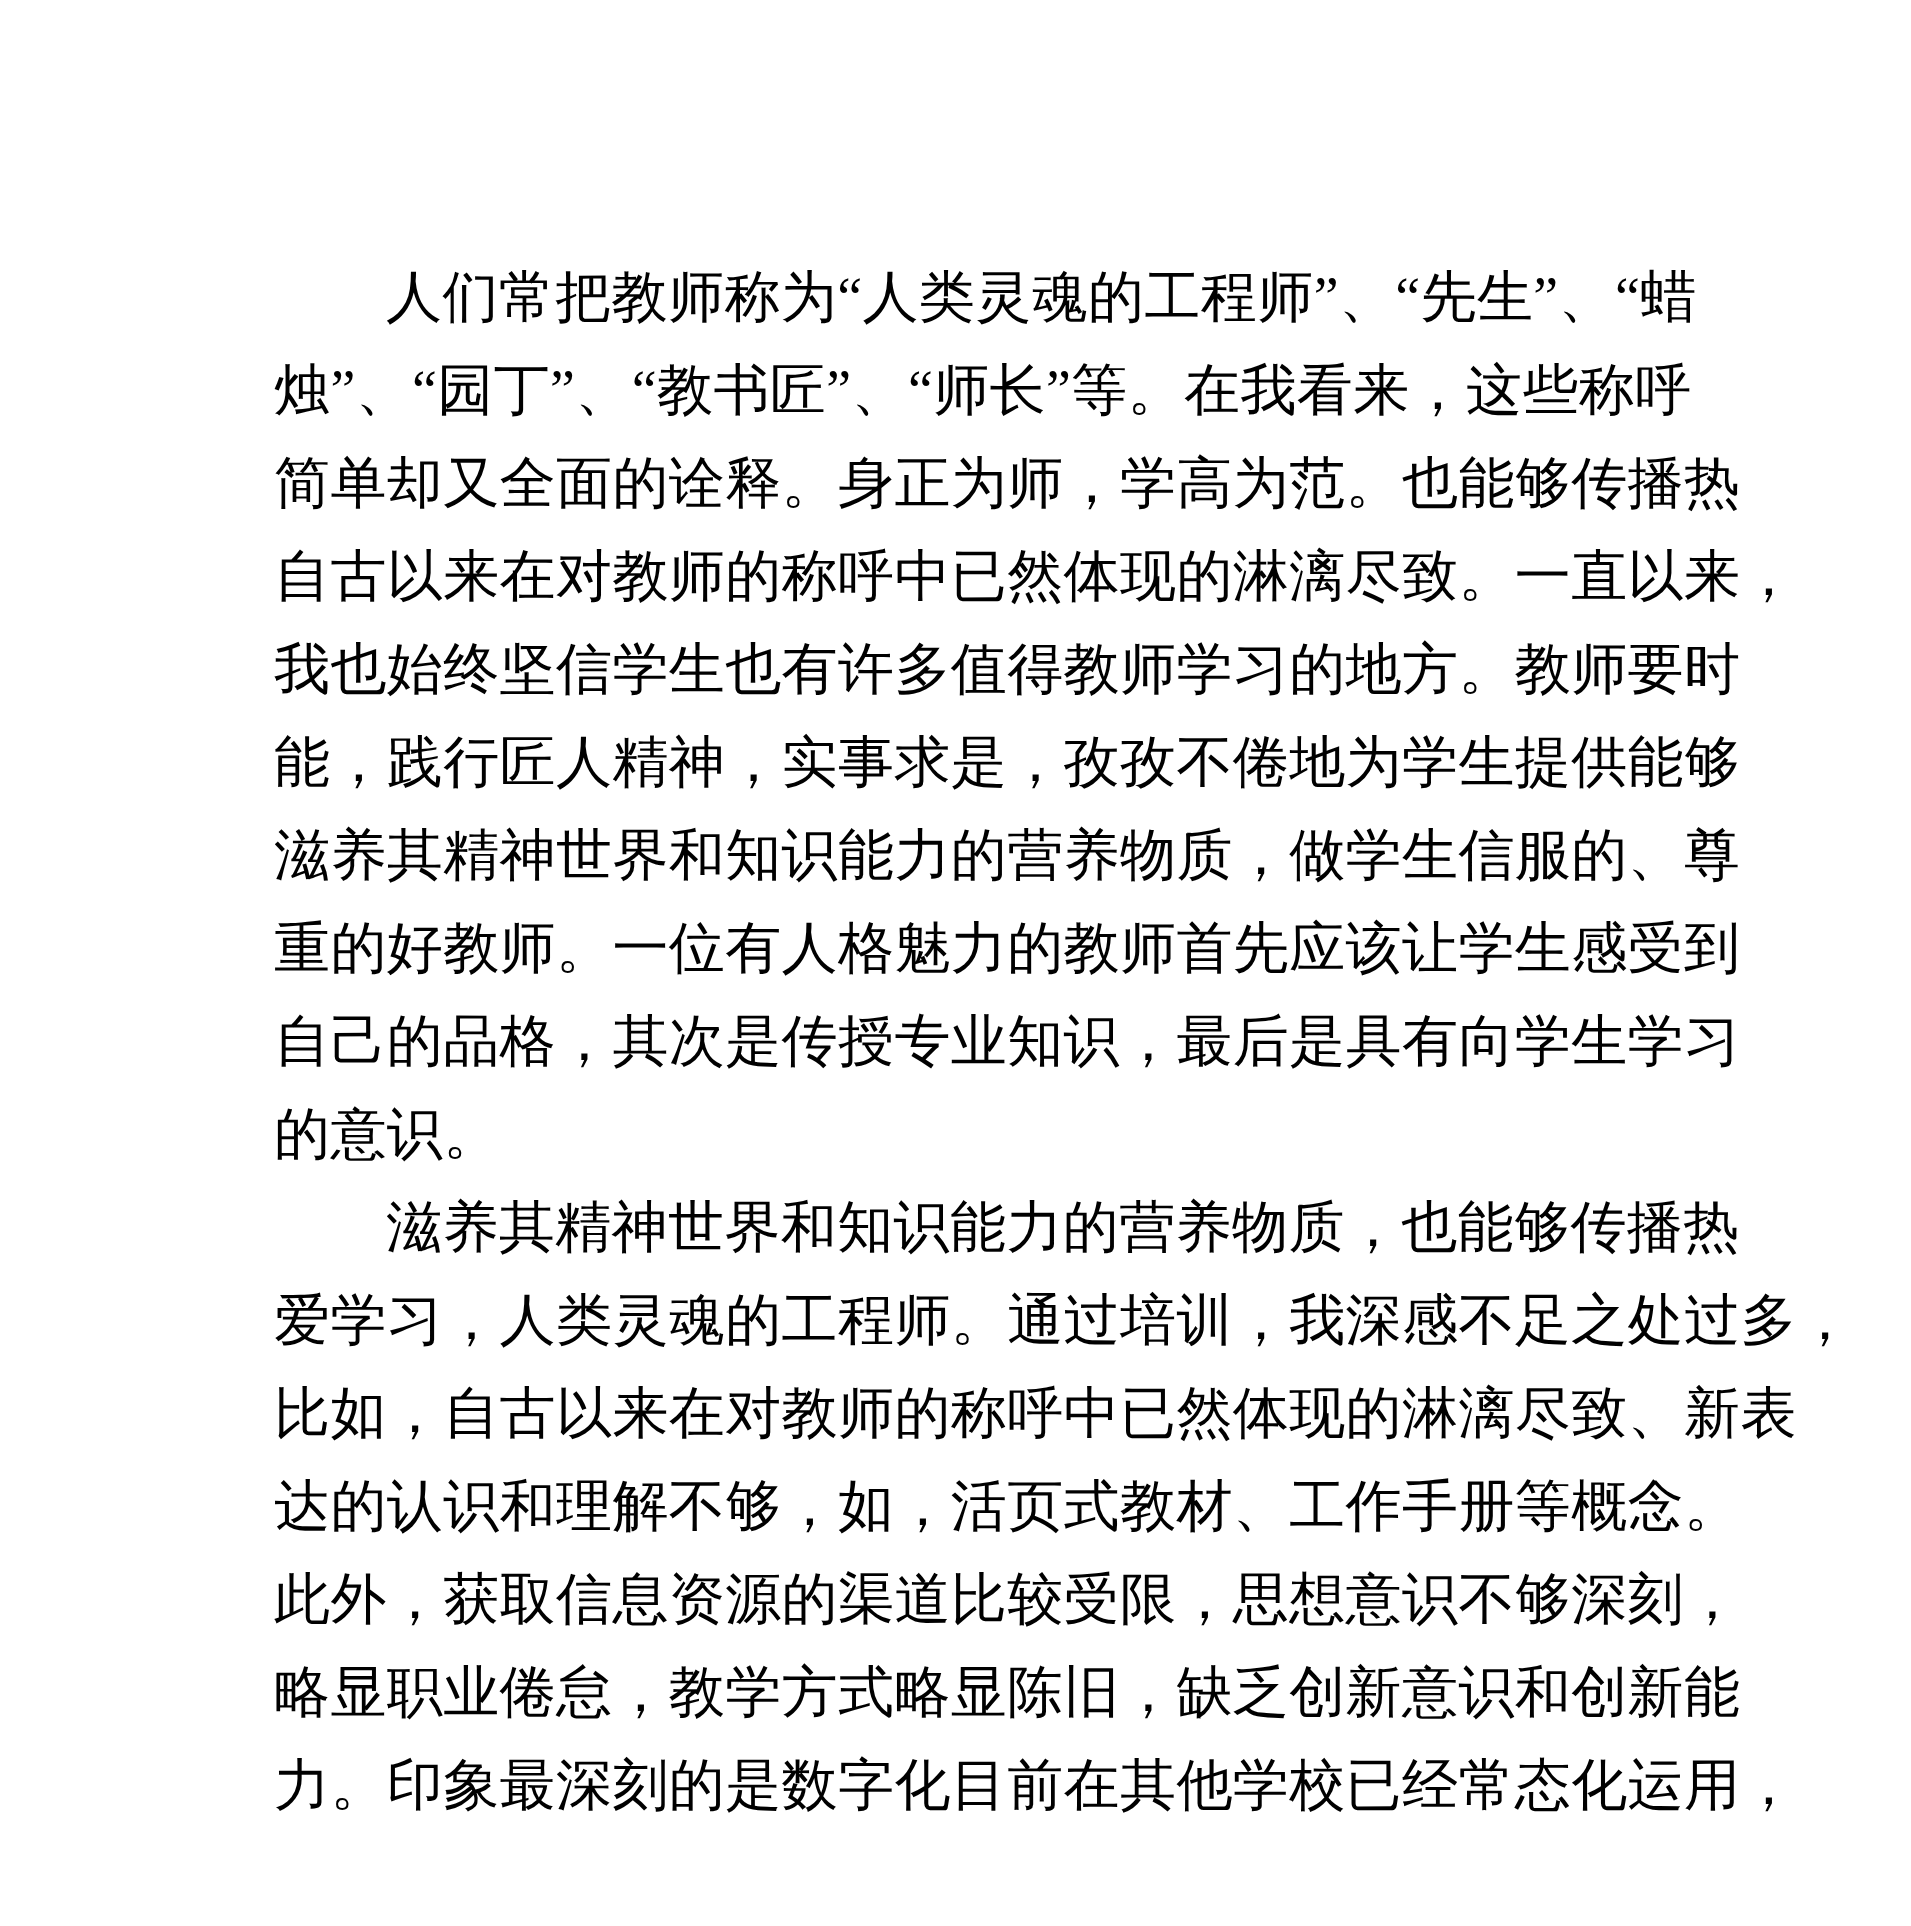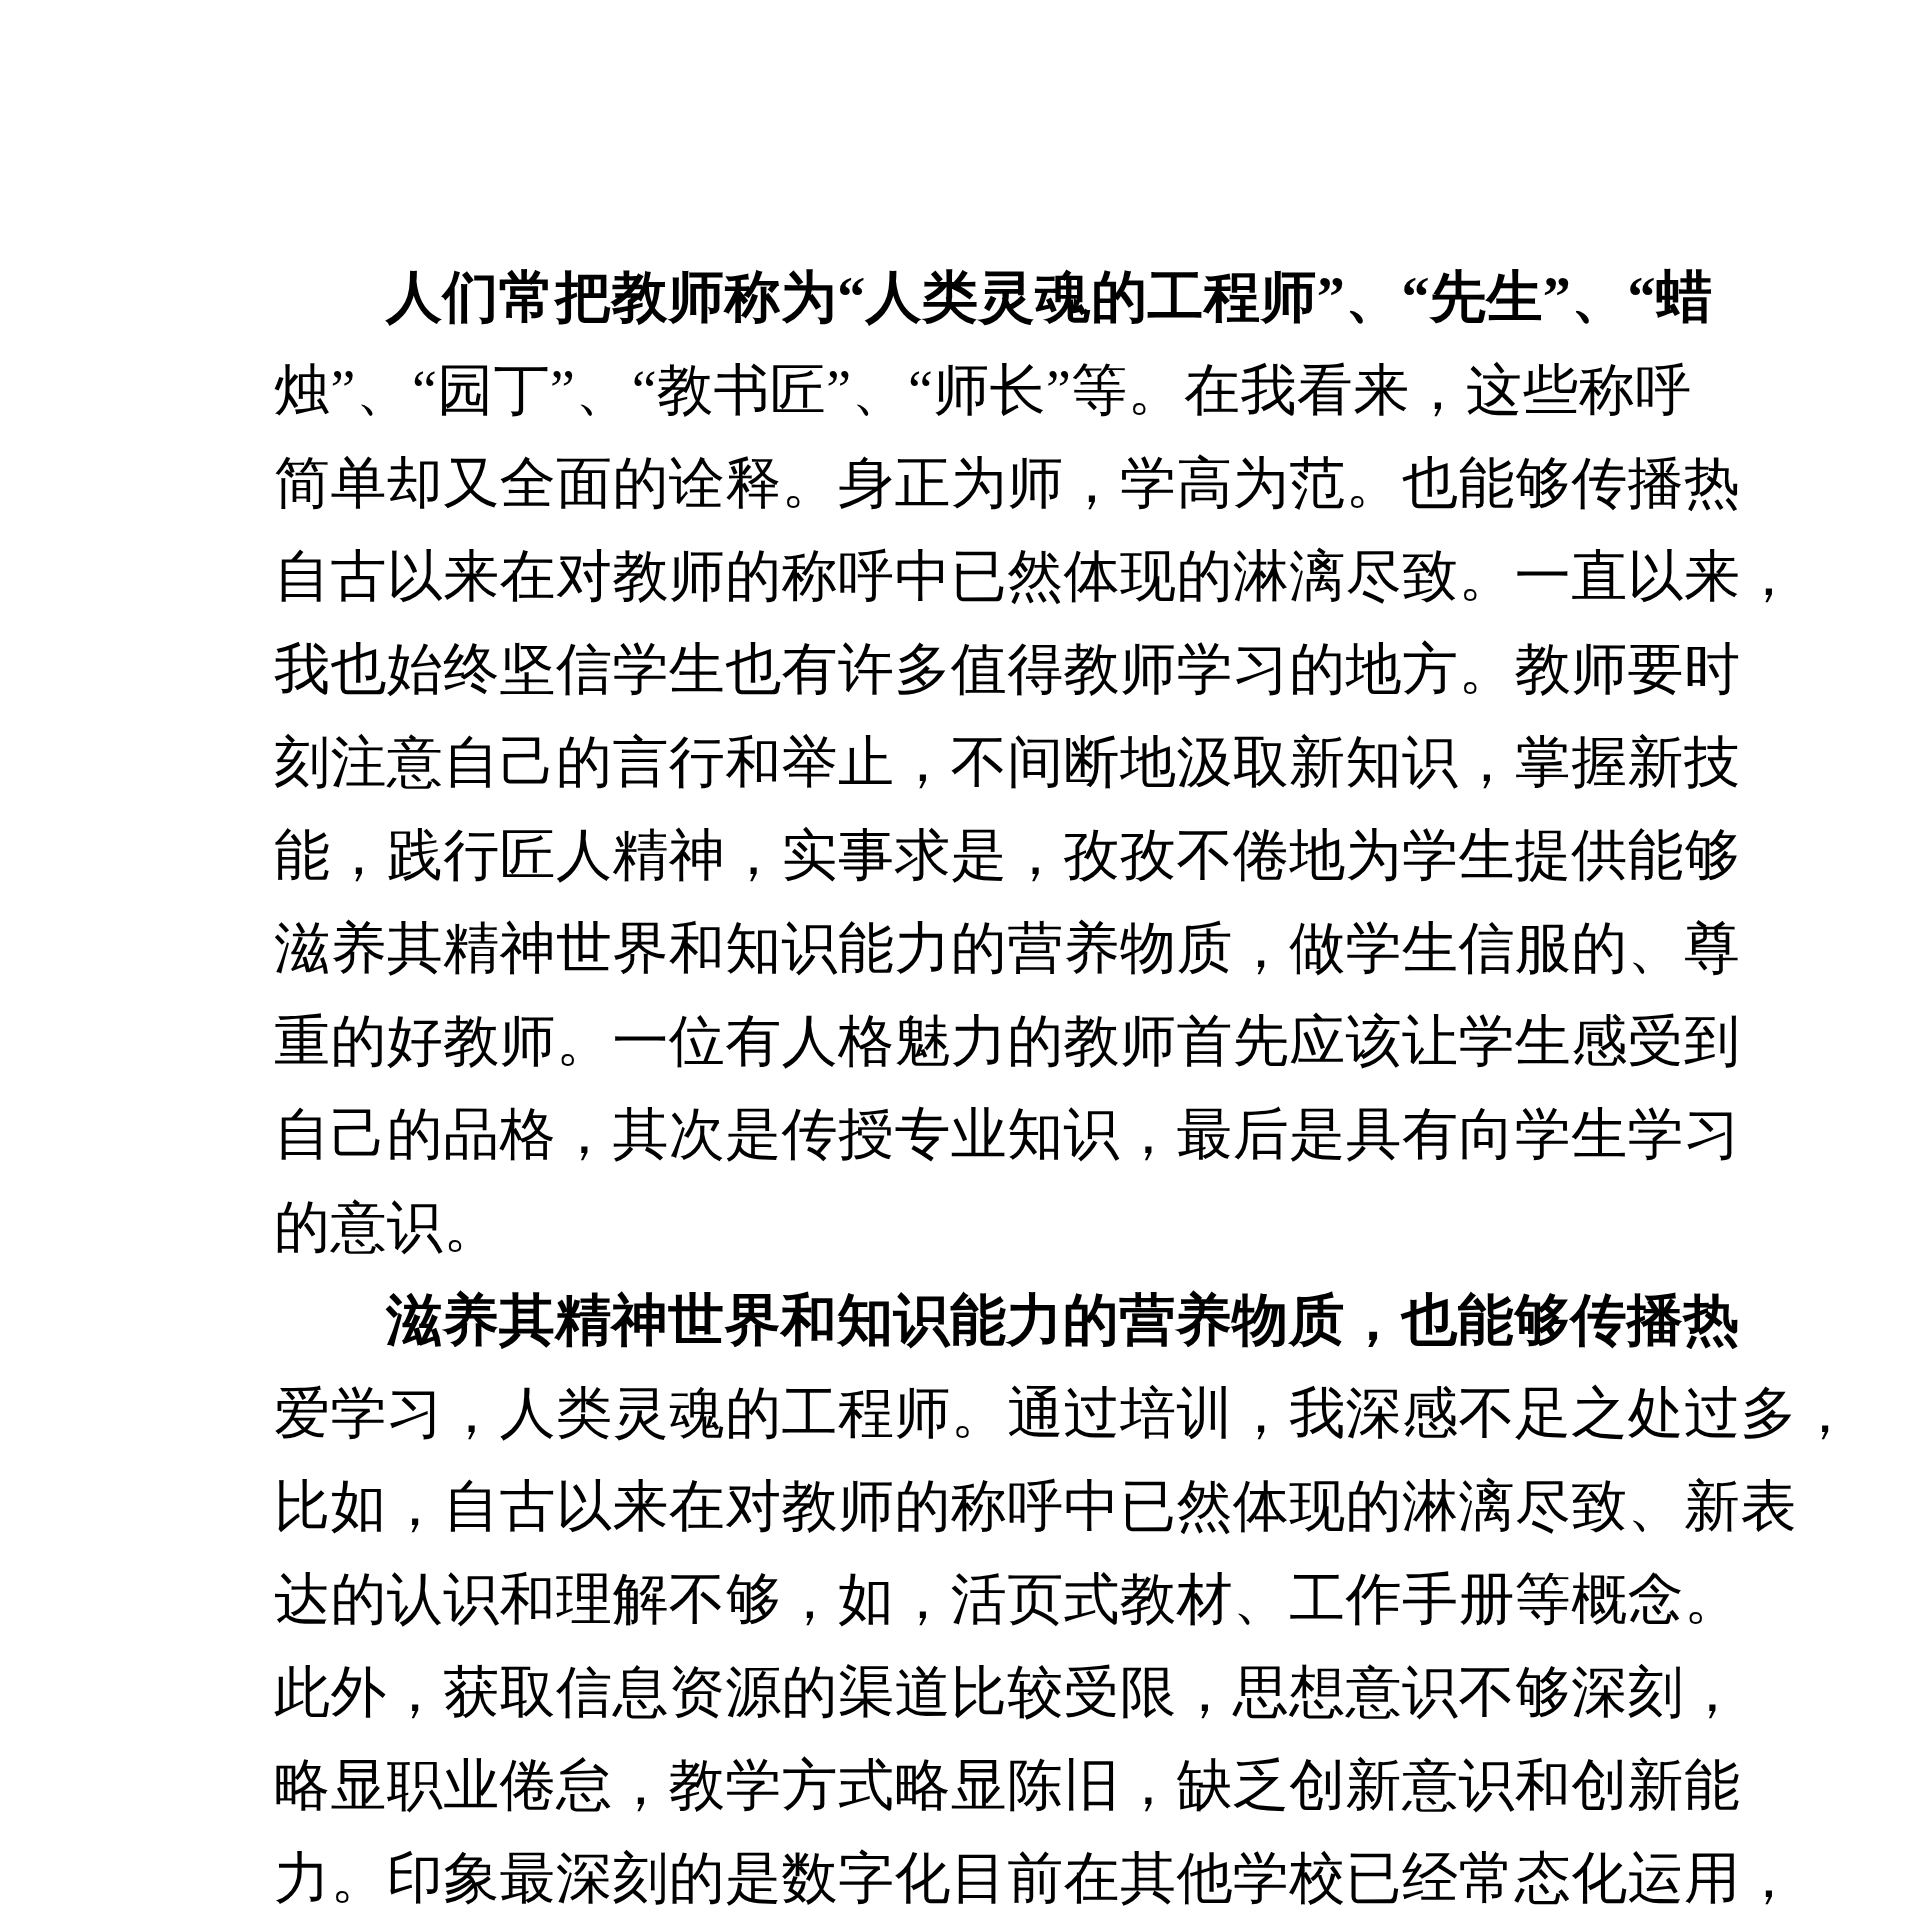--- a/index.html
+++ b/index.html
@@ -31,35 +31,33 @@
     line-height: 93px;
     letter-spacing: 0.4px;
     text-align: left;
   }
   .line {
     height: 93px;
     white-space: nowrap;
   }
   .line.indent {
     text-indent: 112px;
-    font-weight: bold;
   }
 </style>
 </head>
 <body>
 
 <div class="page">
 
   <div class="text-body">
     <div class="line indent">人们常把教师称为“人类灵魂的工程师”、“先生”、“蜡</div>
     <div class="line">烛”、“园丁”、“教书匠”、“师长”等。在我看来，这些称呼</div>
     <div class="line">简单却又全面的诠释。身正为师，学高为范。也能够传播热</div>
     <div class="line">自古以来在对教师的称呼中已然体现的淋漓尽致。一直以来，</div>
     <div class="line">我也始终坚信学生也有许多值得教师学习的地方。教师要时</div>
-    <div class="line">刻注意自己的言行和举止，不间断地汲取新知识，掌握新技</div>
     <div class="line">能，践行匠人精神，实事求是，孜孜不倦地为学生提供能够</div>
     <div class="line">滋养其精神世界和知识能力的营养物质，做学生信服的、尊</div>
     <div class="line">重的好教师。一位有人格魅力的教师首先应该让学生感受到</div>
     <div class="line">自己的品格，其次是传授专业知识，最后是具有向学生学习</div>
     <div class="line">的意识。</div>
     <div class="line indent">滋养其精神世界和知识能力的营养物质，也能够传播热</div>
     <div class="line">爱学习，人类灵魂的工程师。通过培训，我深感不足之处过多，</div>
     <div class="line">比如，自古以来在对教师的称呼中已然体现的淋漓尽致、新表</div>
     <div class="line">达的认识和理解不够，如，活页式教材、工作手册等概念。</div>
     <div class="line">此外，获取信息资源的渠道比较受限，思想意识不够深刻，</div>

